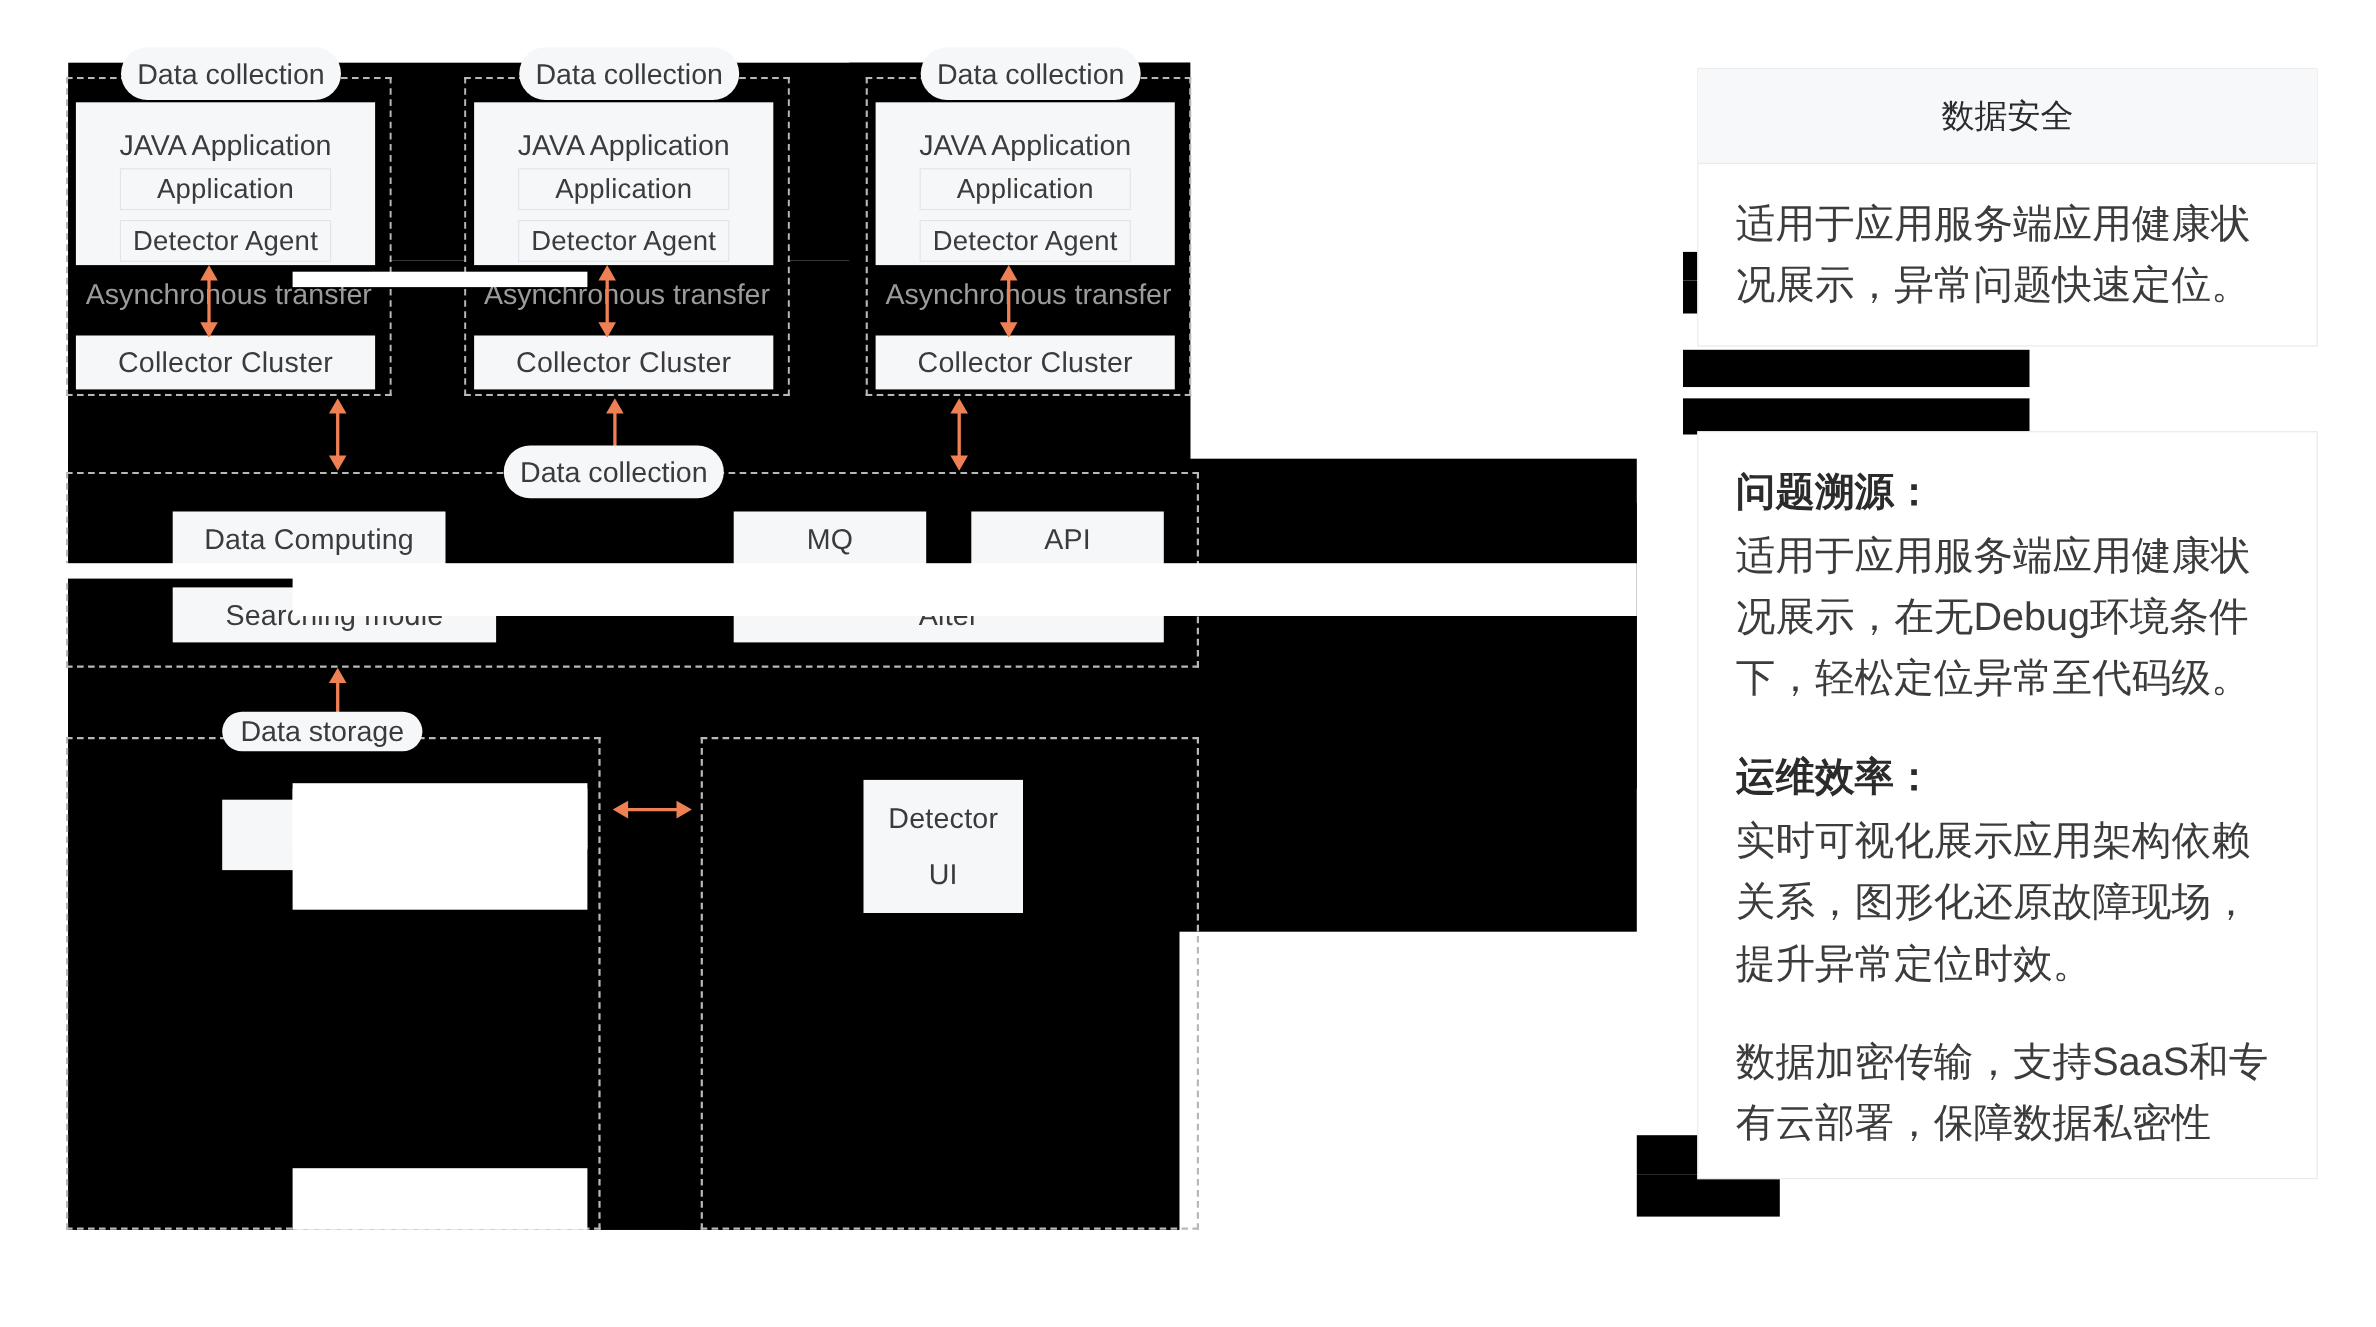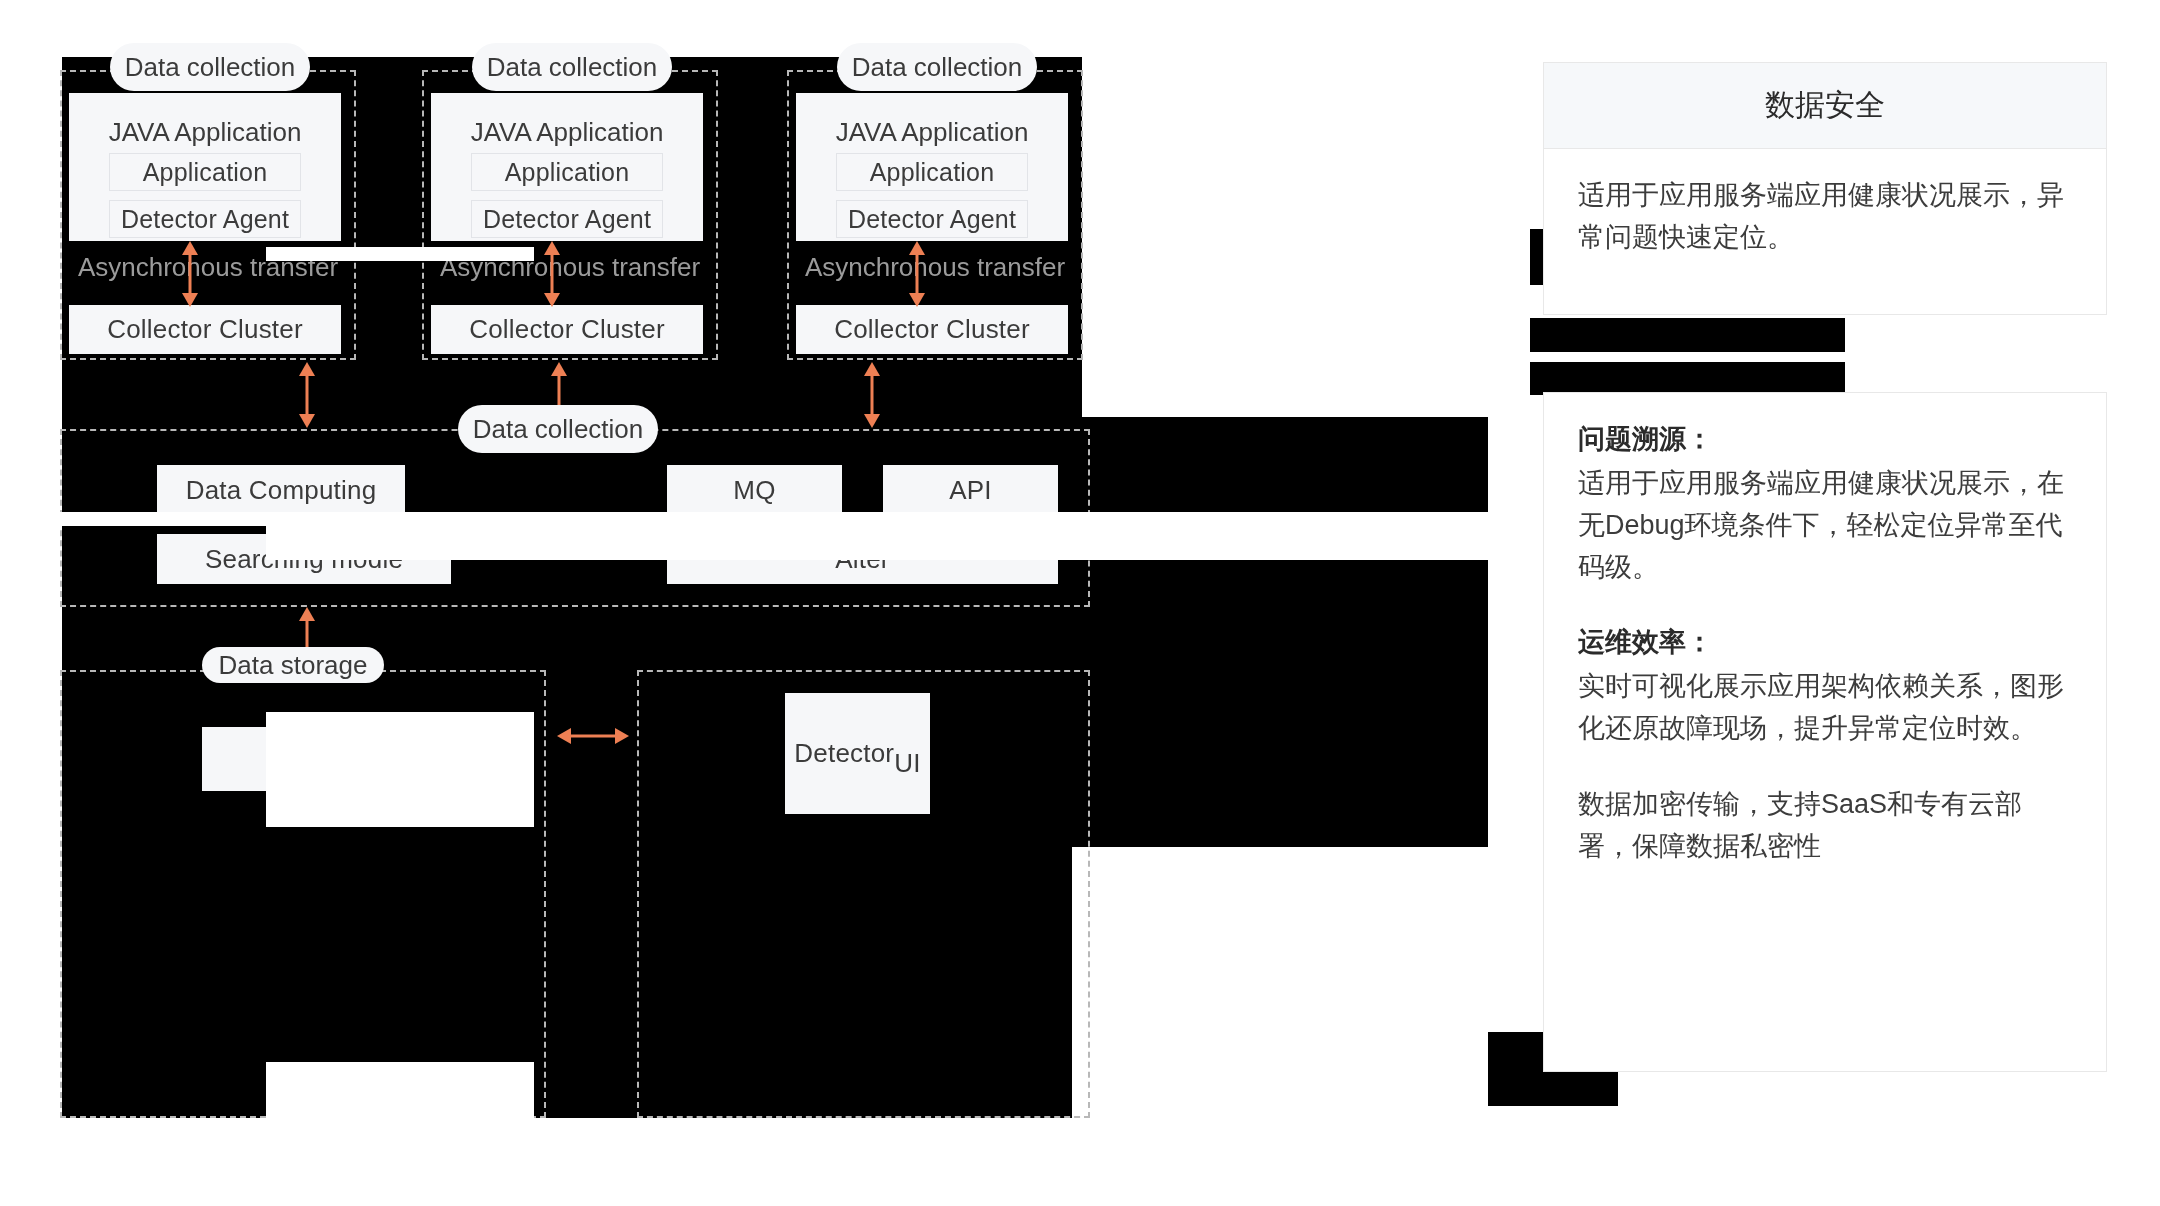--- a/index.html
+++ b/index.html
@@ -114,21 +114,21 @@
     background: #f6f8fa;
     border-bottom: 1px solid #e8e8e8;
     text-align: center;
     font-size: 30px;
     color: #2b2b2b;
     padding: 22px 0 22px 0;
     font-weight: 400;
   }
   .card-body {
     padding: 26px 34px 20px 34px;
-    font-size: 27px;
+    font-size: 36px;
     line-height: 1.55;
     color: #3c3c3c;
   }
   .sec-title {
     font-weight: bold;
     color: #2b2b2b;
     margin-bottom: 2px;
   }
   .sec-text {
     margin-bottom: 34px;
@@ -252,21 +252,21 @@
   </div>
   <div class="node" style="left:140px;top:670px;width:176px;height:64px;">DB</div>
 
   <svg class="arrow-h" style="left:495px;top:665px;" width="72" height="28" viewBox="0 0 72 28">
     <line x1="8" y1="14" x2="64" y2="14" stroke="#ee8054" stroke-width="3"></line>
     <polygon points="0,14 14,6 14,22" fill="#ee8054"></polygon>
     <polygon points="72,14 58,6 58,22" fill="#ee8054"></polygon>
   </svg>
 
   <div class="dgroup" style="left:575px;top:613px;width:453px;height:448px;"></div>
-  <div class="node" style="left:723px;top:636px;width:145px;height:121px;">
+  <div class="node" style="left:723px;top:652px;width:145px;height:121px;flex-direction:column;">
     <span>Detector</span>
     <span style="margin-top:20px;">UI</span>
   </div>
 
 </div>
 
 <div class="blackfill" style="left:1530px;top:229px;width:315px;height:26px;"></div>
 <div class="blackfill" style="left:1530px;top:255px;width:315px;height:30px;"></div>
 <div class="whitefill" style="left:1490px;top:352px;width:355px;height:10px;"></div>
 <div class="blackfill" style="left:1530px;top:318px;width:315px;height:34px;"></div>

